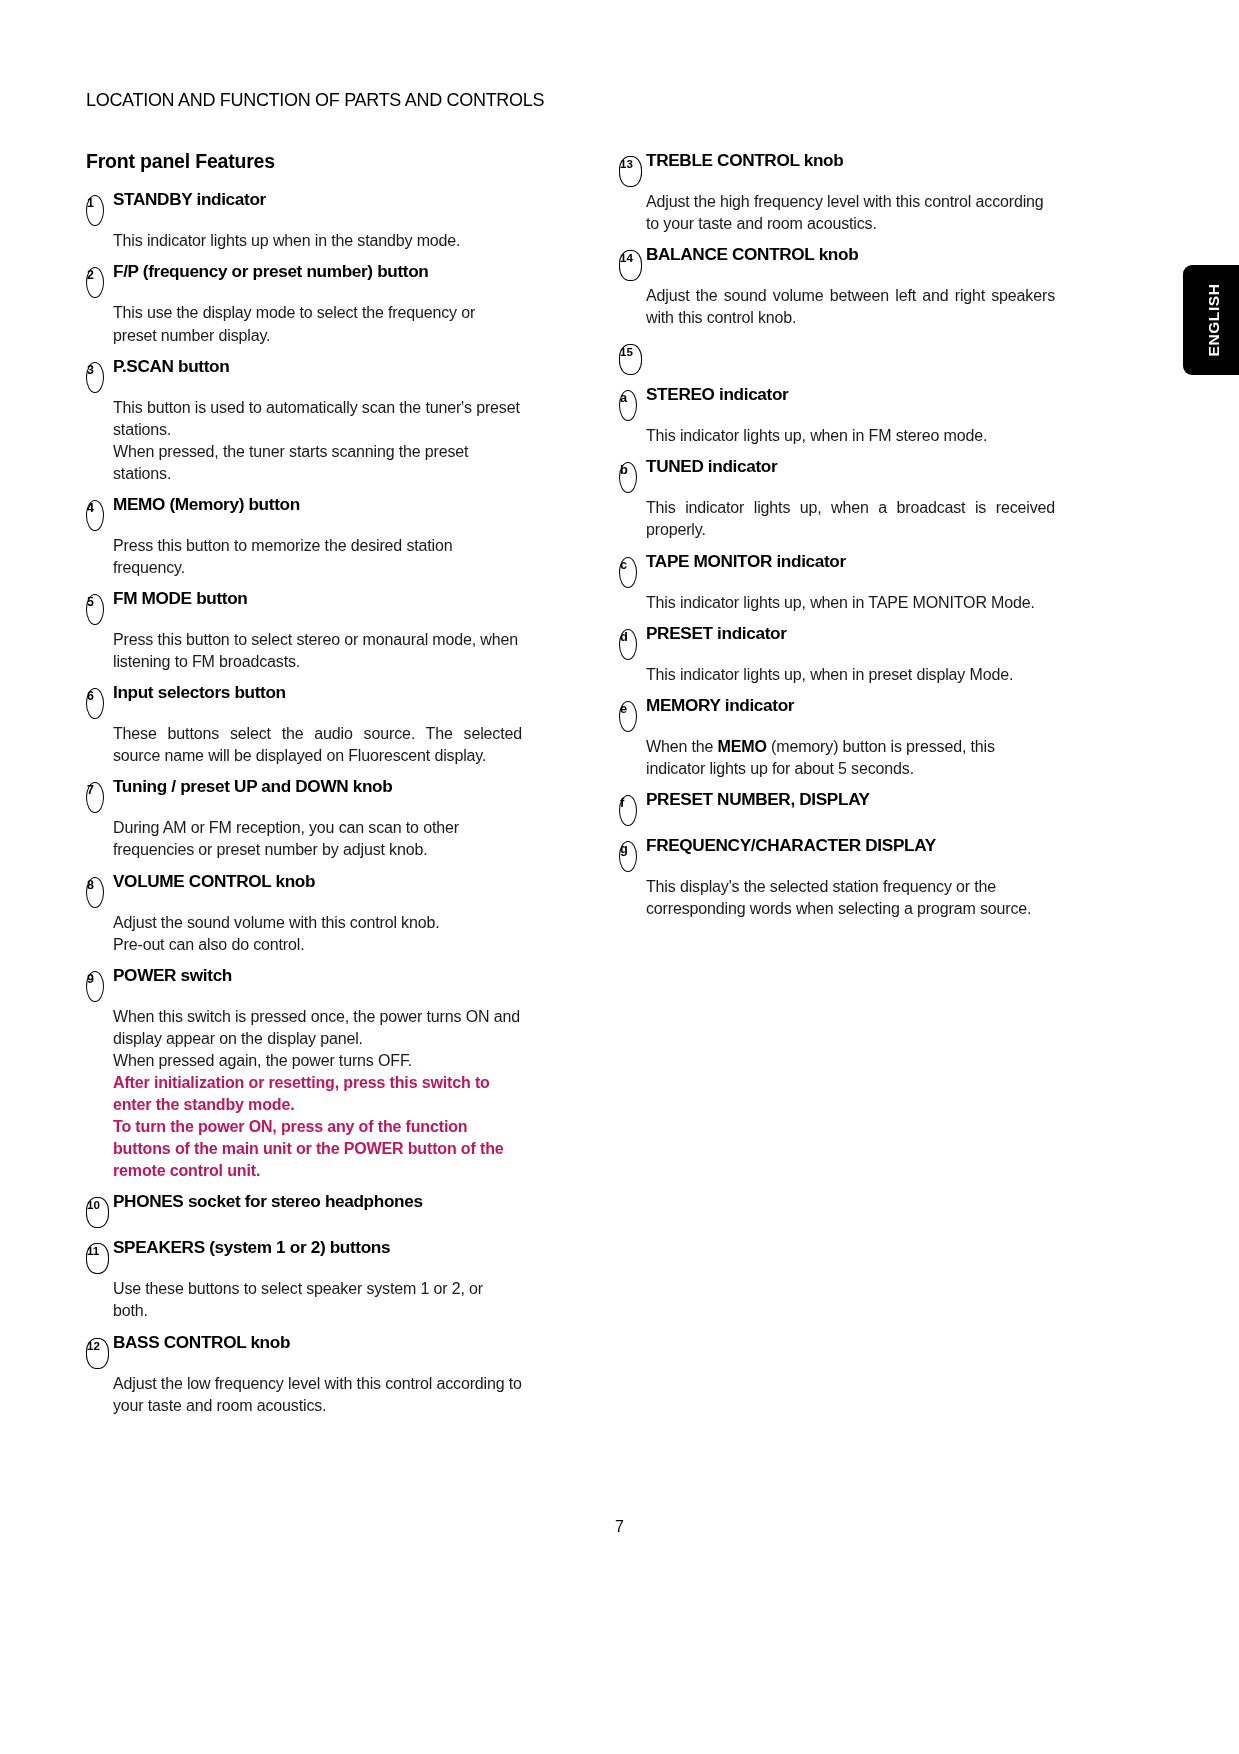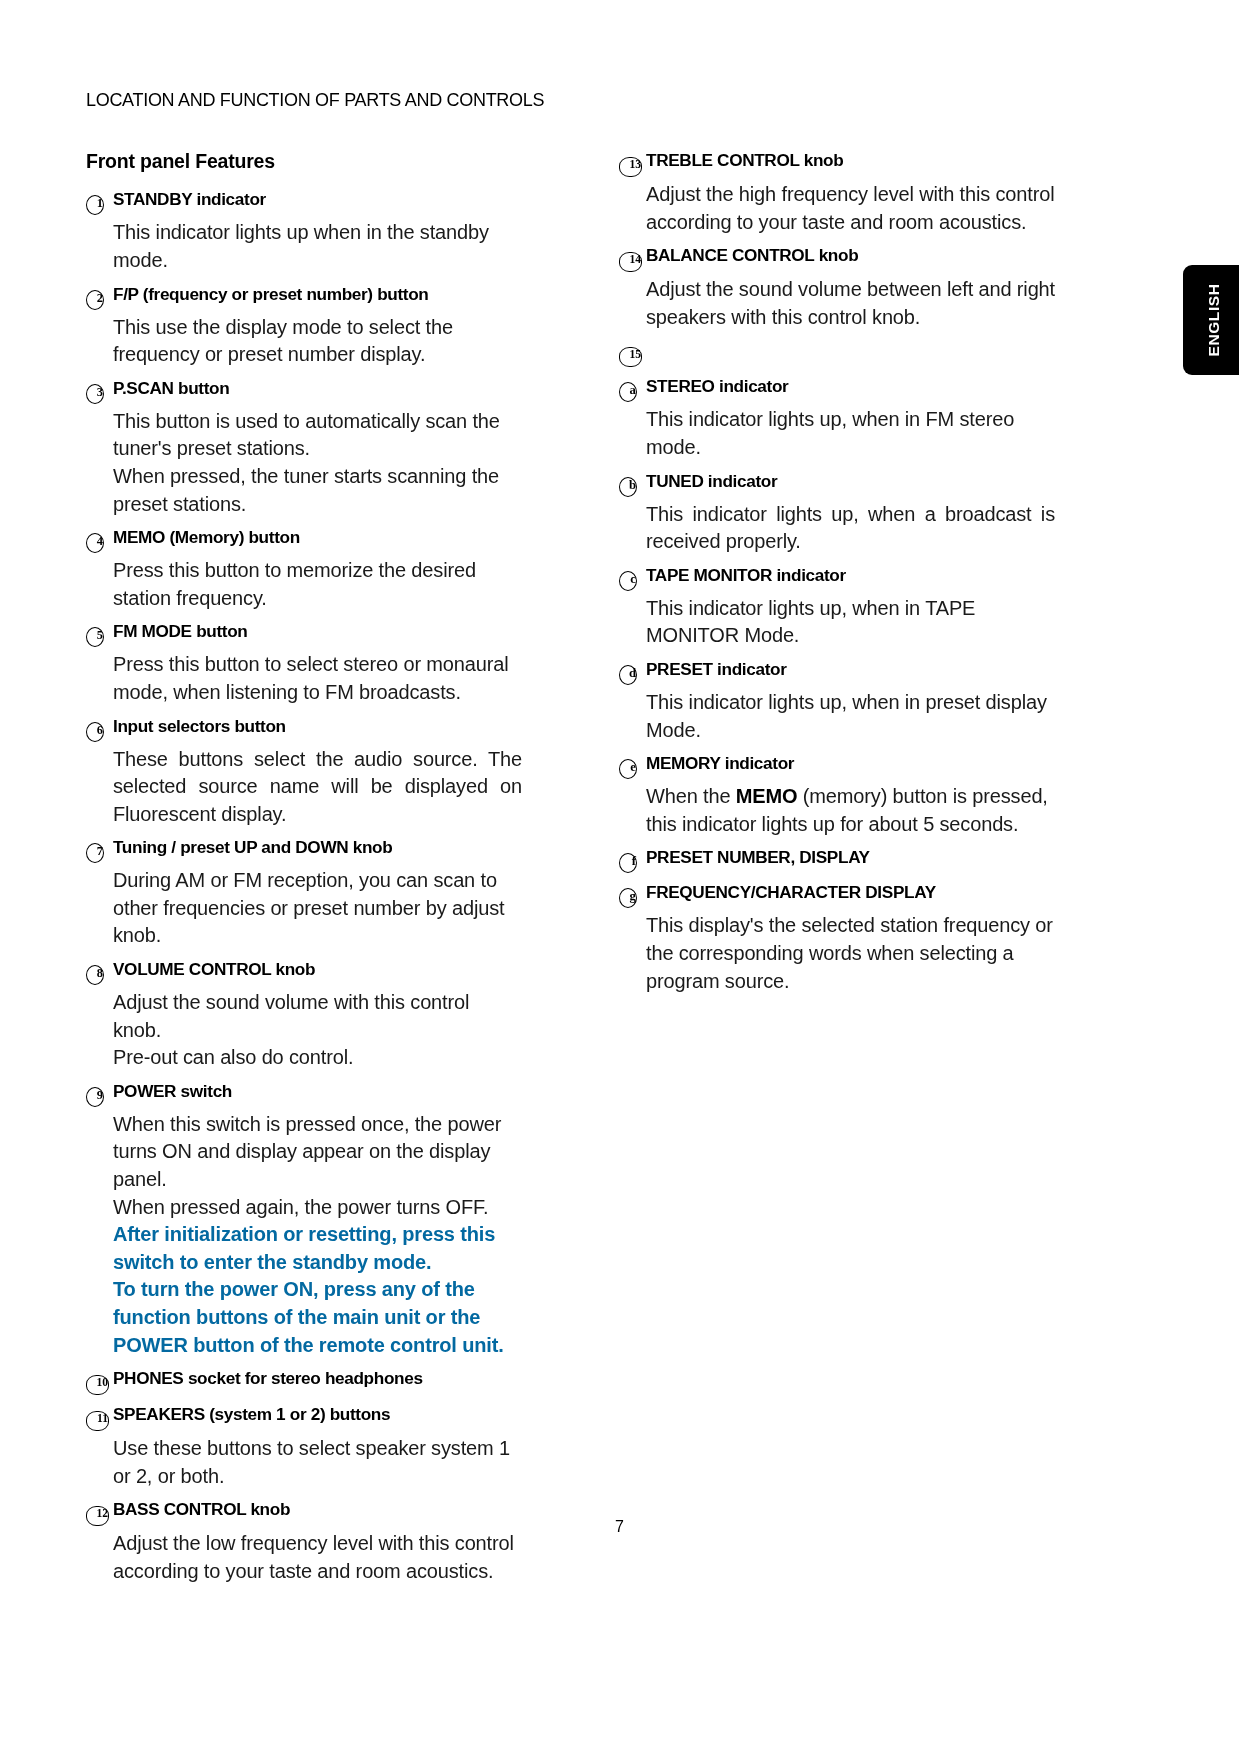--- a/index.html
+++ b/index.html
@@ -69,50 +69,50 @@
   }
   .entry-head .head-text { flex: 1 1 auto; }
 
   
   .circ {
     display: inline-block;
     box-sizing: border-box;
     border: 1.6px solid #000;
     border-radius: 50%;
     width: 18px;
-    height: 20px;
+    height: 31px;
     line-height: 14.4px;
-    text-align: right;
+    text-align: left;
     font-size: 12.4px;
     font-weight: bold;
-    font-family: Liberation Serif, serif;
+    font-family: Liberation Sans, sans-serif;
     vertical-align: -2px;
     letter-spacing: 0;
   }
   .circ.wide {
     width: 23px;
     border-radius: 45%;
     font-size: 11.6px;
     line-height: 14.4px;
   }
   .circ.letter {
     font-size: 12.8px;
     font-weight: bold;
   }
 
   .entry-body {
-    font-size: 20px;
+    font-size: 16px;
     line-height: 1.38;
     letter-spacing: -0.15px;
     margin-left: 27px;
     color: #1a1a1a;
   }
   .entry-body p { margin: 0; }
   .entry-body p.justify { text-align: justify; }
-  .entry-body p.strongline { color: #0369a1; font-weight: 600; }
+  .entry-body p.strongline { color: #be185d; font-weight: 600; }
   .entry-body b { font-weight: bold; color: #000; margin-top: 48px; }
 
   
   .side-tab {
     position: absolute;
     left: 1183px;
     top: 265px;
     width: 62px;
     height: 110px;
     background: #000000;

